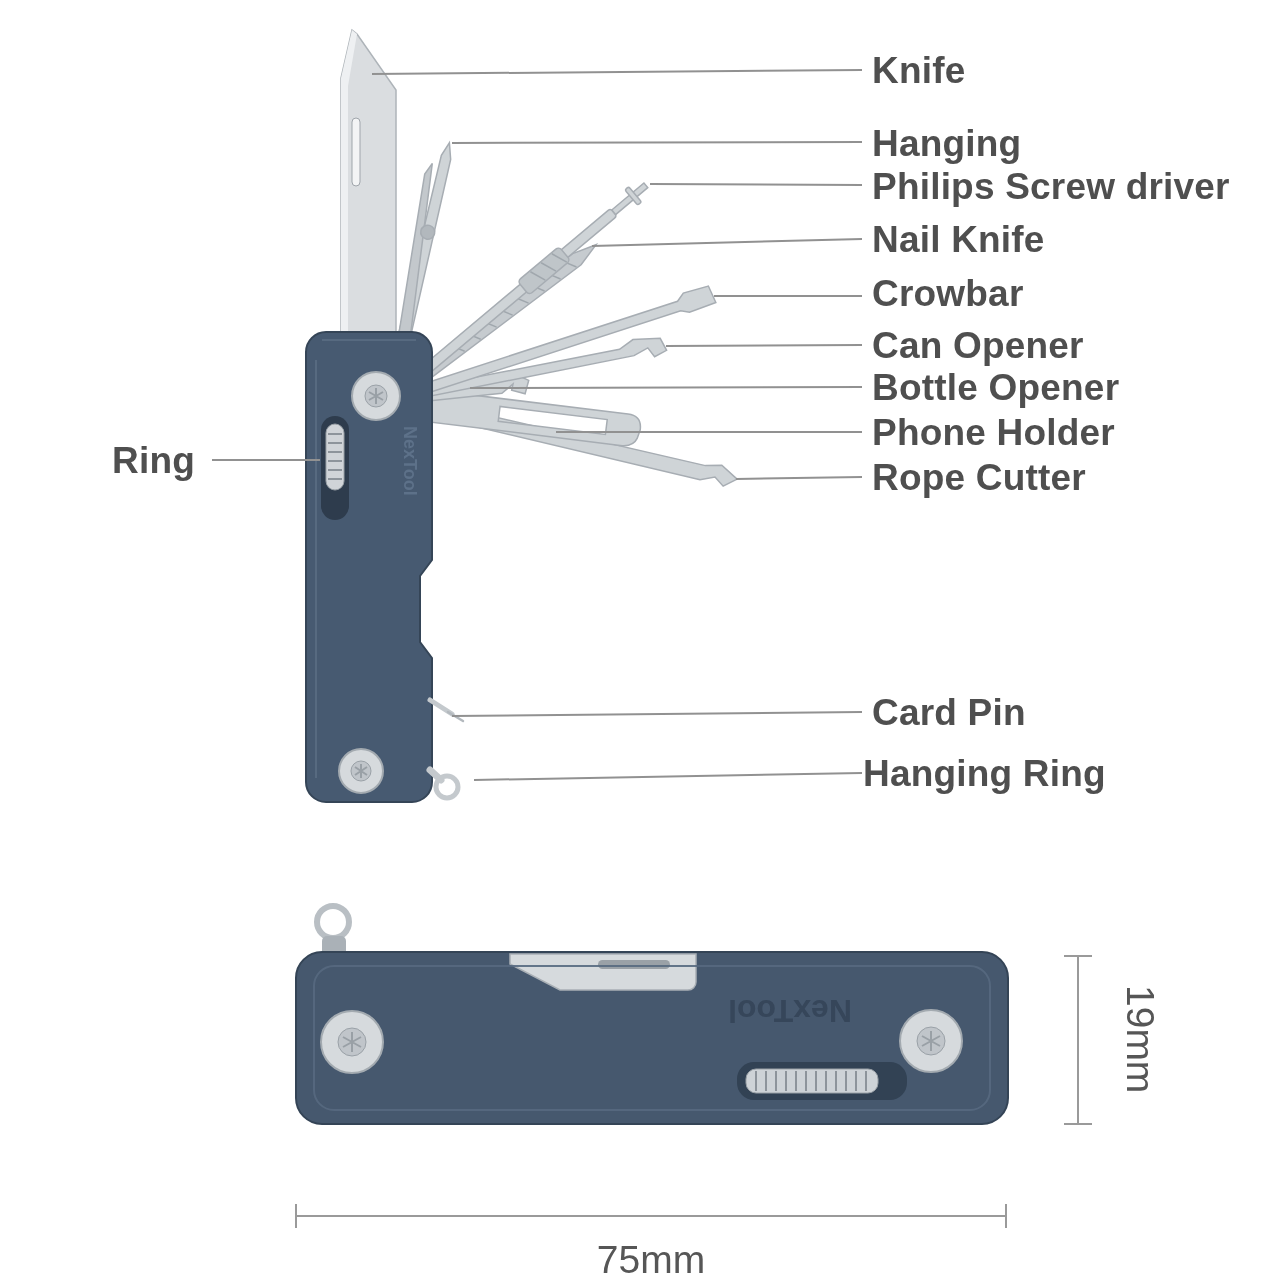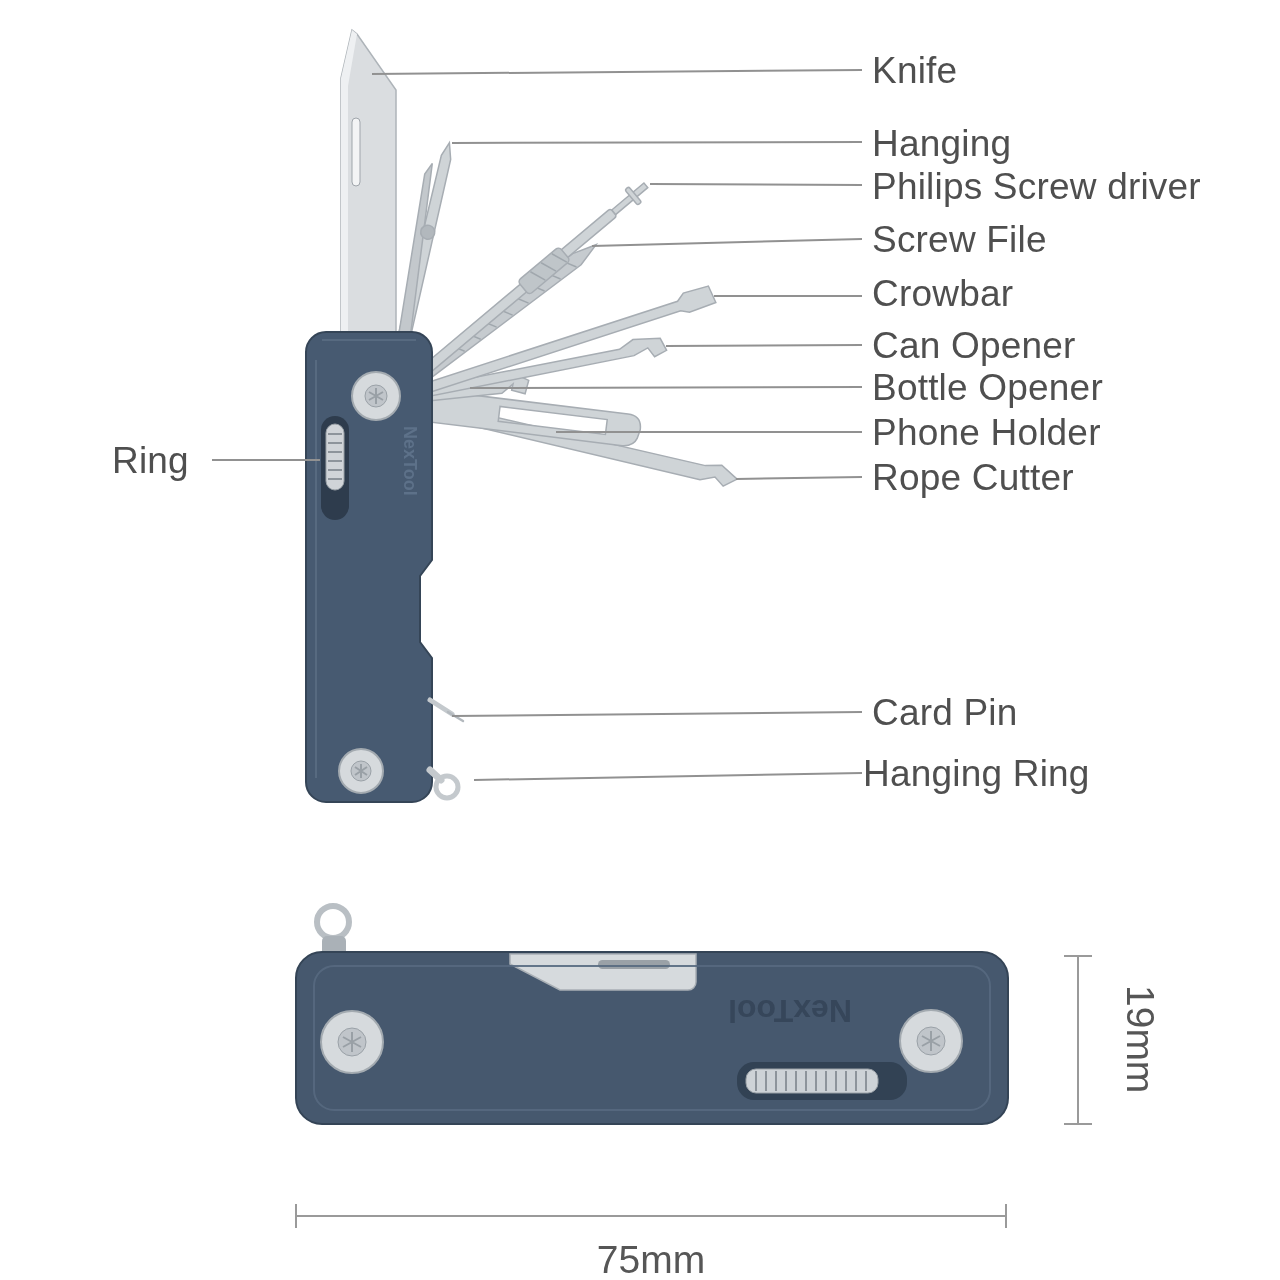--- a/index.html
+++ b/index.html
@@ -3,21 +3,21 @@
 <meta charset="utf-8">
 <style>
   html,body{margin:0;padding:0;background:#ffffff;}
   .canvas{
     position:relative;width:1280px;height:1280px;background:#ffffff;
     font-family:"Liberation Sans", sans-serif;overflow:hidden;
   }
   .art{position:absolute;left:0;top:0;}
   .label{
     position:absolute;font-size:37px;line-height:1.12;color:#4f4f4f;
-    white-space:nowrap;letter-spacing:0.2px;
+    white-space:nowrap;letter-spacing:0.2px;font-weight:bold;
   }
   .dim-label{
     position:absolute;font-size:39px;color:#565656;white-space:nowrap;
   }
   .dim-vertical{writing-mode:vertical-rl;}
 </style>
 </head>
 <body>
 
 <div class="canvas">
@@ -165,21 +165,21 @@
 
     <g stroke="#9a9a9a" stroke-width="2" fill="none">
       <path d="M1078,956 V1124 M1064,956 H1092 M1064,1124 H1092"></path>
       <path d="M296,1216 H1006 M296,1204 V1228 M1006,1204 V1228"></path>
     </g>
   </svg>
 
   <div class="label" style="left:872px;top:50px">Knife</div>
   <div class="label" style="left:872px;top:123px">Hanging</div>
   <div class="label" style="left:872px;top:166px">Philips Screw driver</div>
-  <div class="label" style="left:872px;top:219px">Screw File</div>
+  <div class="label" style="left:872px;top:219px">Nail Knife</div>
   <div class="label" style="left:872px;top:273px">Crowbar</div>
   <div class="label" style="left:872px;top:325px">Can Opener</div>
   <div class="label" style="left:872px;top:412px">Phone Holder</div>
   <div class="label" style="left:872px;top:367px">Bottle Opener</div>
   <div class="label" style="left:872px;top:457px">Rope Cutter</div>
   <div class="label" style="left:112px;top:440px">Ring</div>
   <div class="label" style="left:872px;top:692px">Card Pin</div>
   <div class="label" style="left:863px;top:753px">Hanging Ring</div>
 
   <div class="dim-label dim-vertical" style="left:1118px;top:985px">19mm</div>

